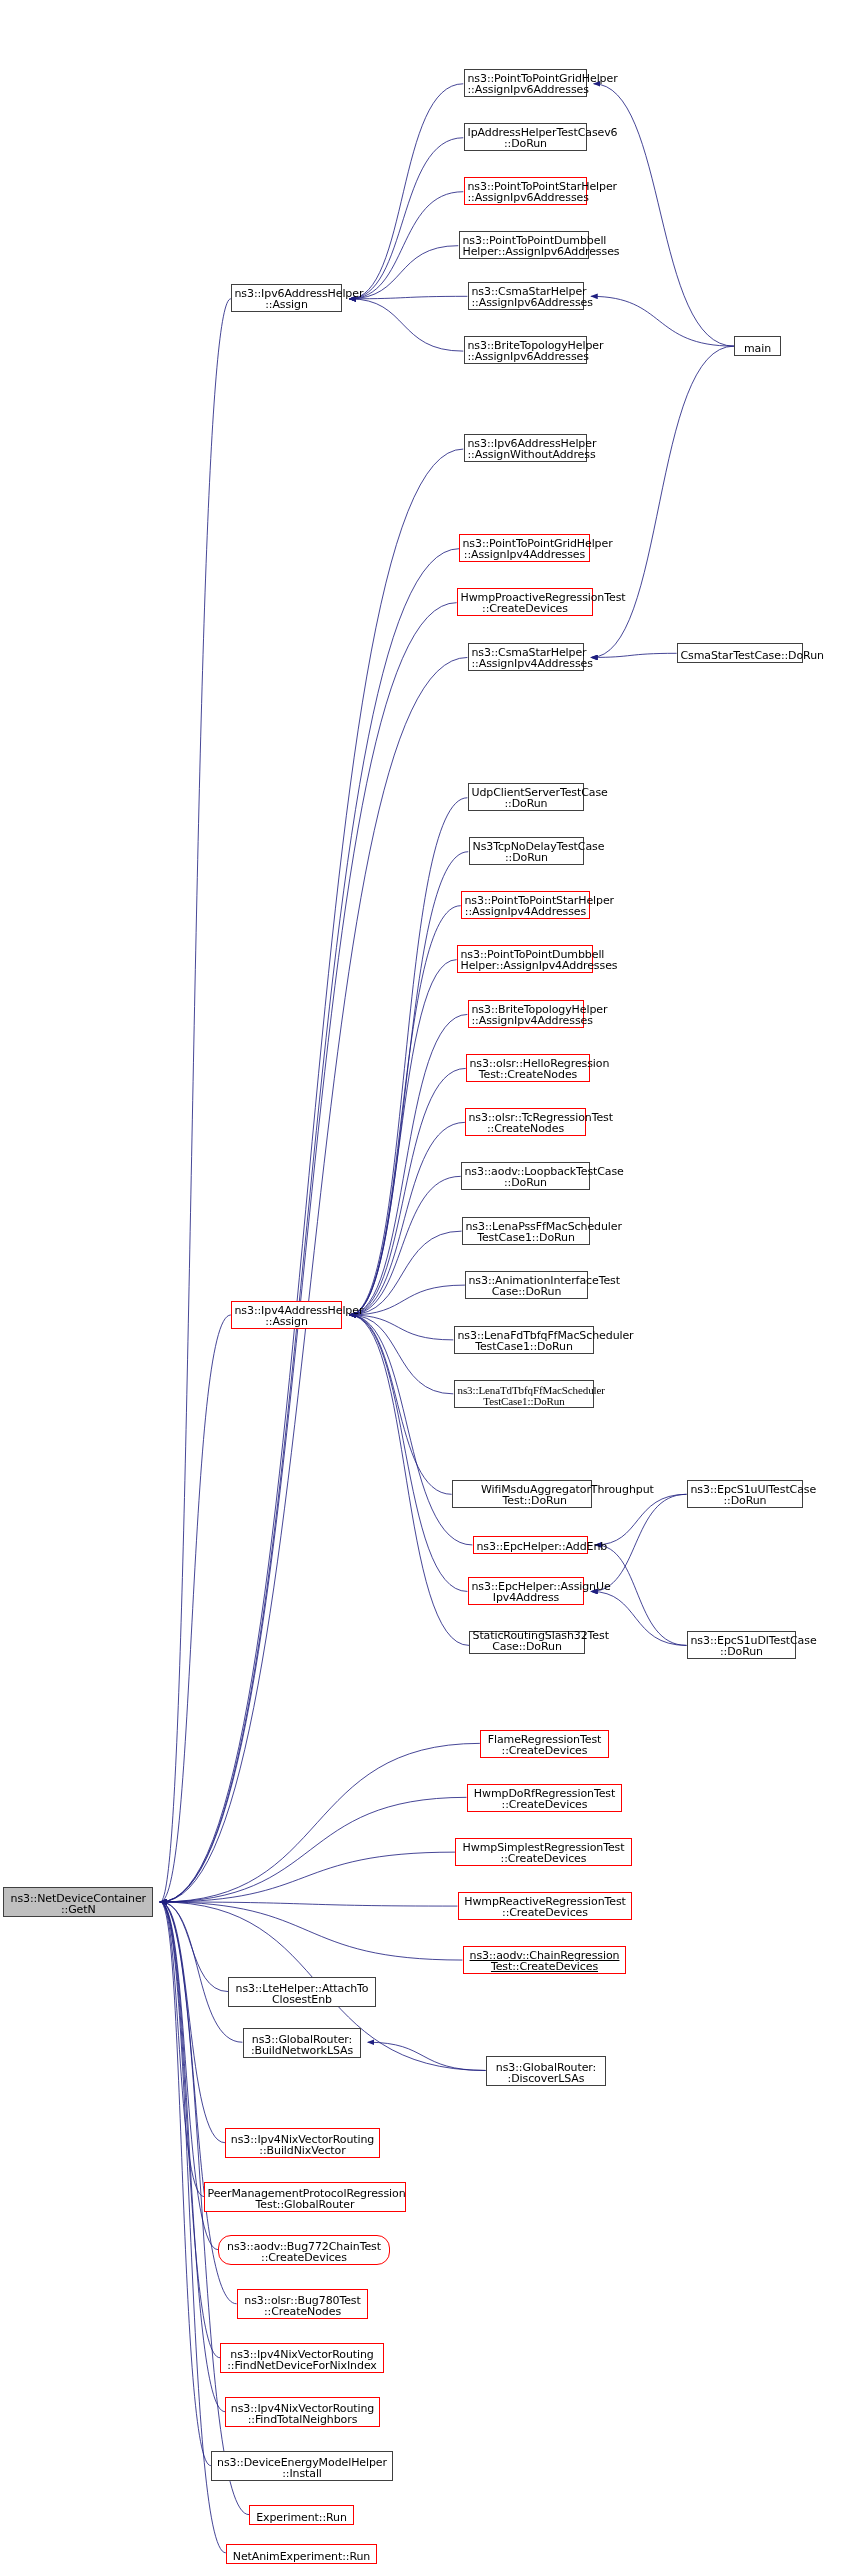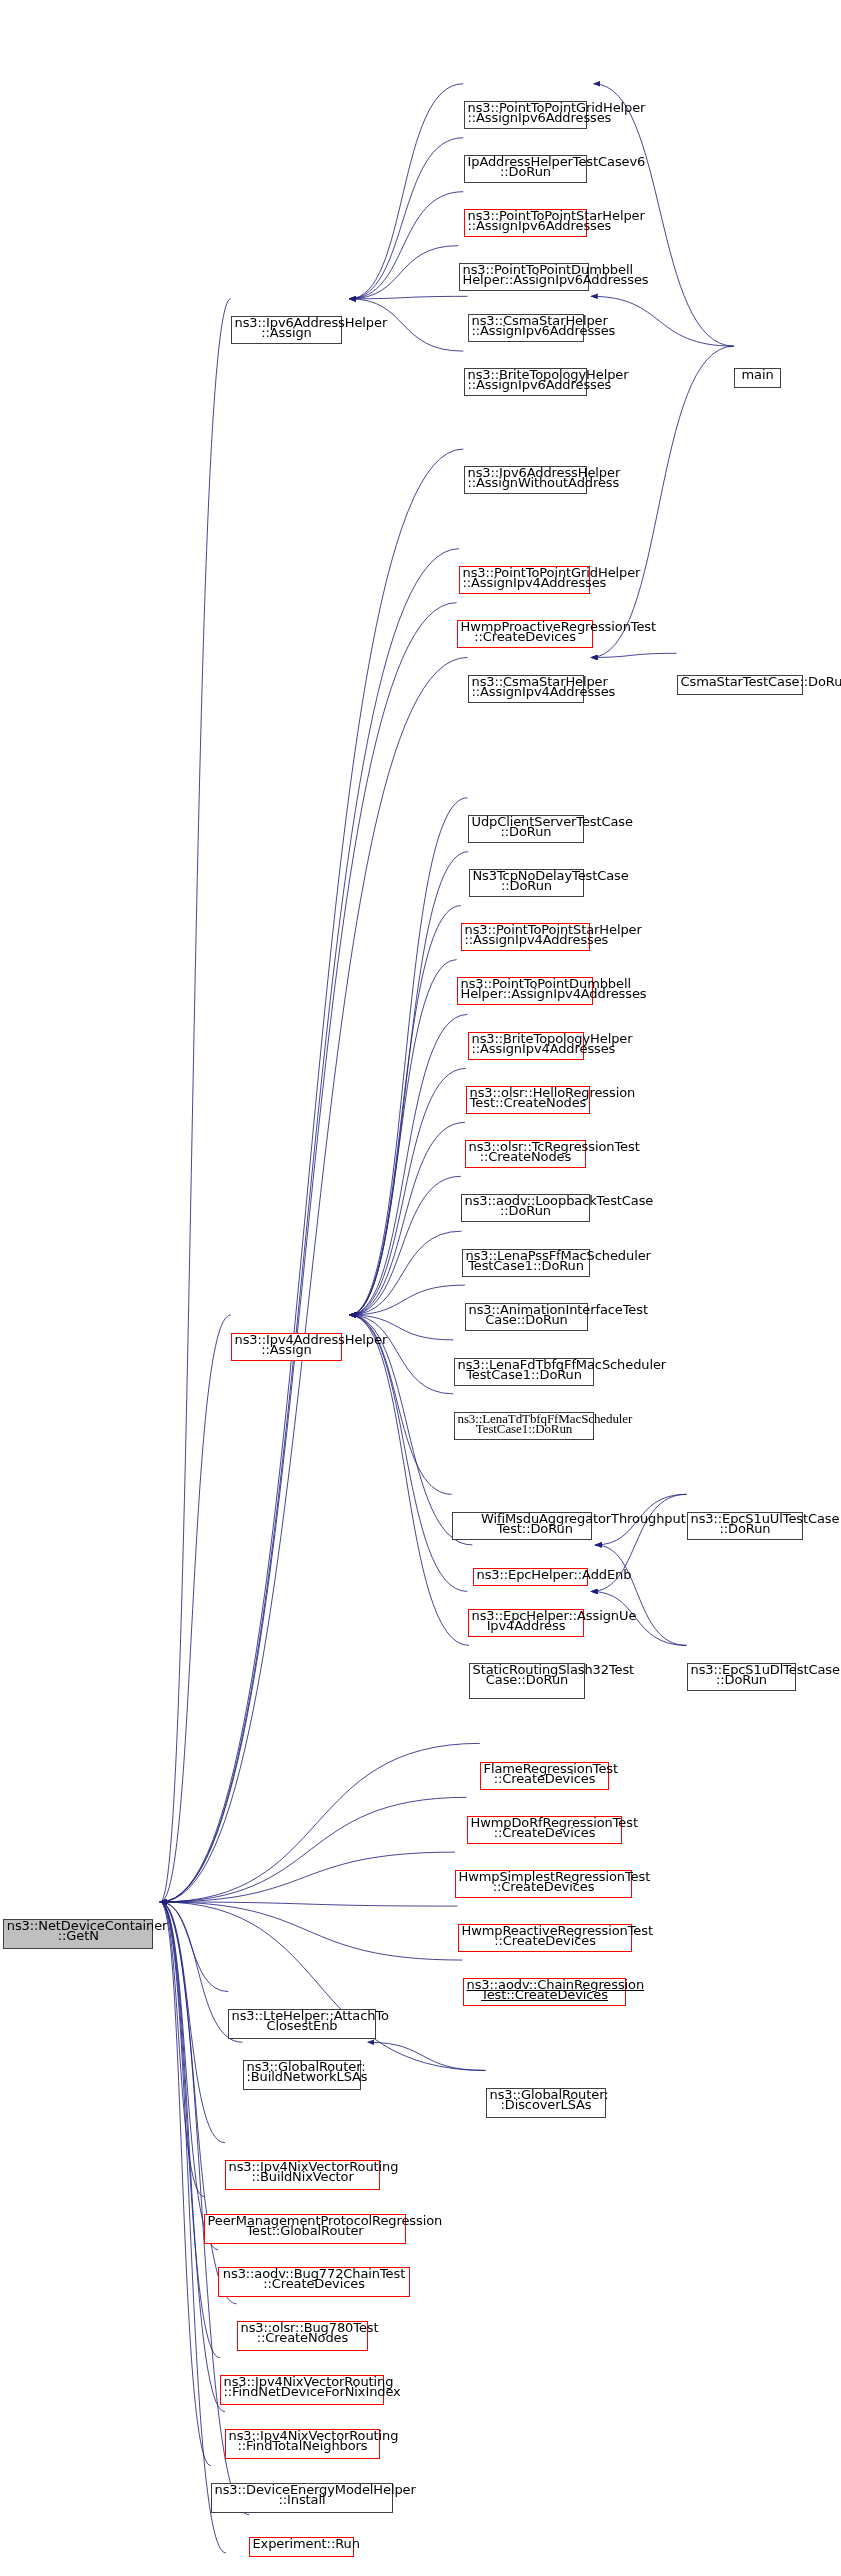--- a/index.html
+++ b/index.html
@@ -5,30 +5,29 @@
   html,body{margin:0;padding:0;background:#ffffff;}
   body{font-family:"DejaVu Sans","Liberation Sans",sans-serif;}
   #canvas{position:relative;width:841px;height:2576px;background:#fff;overflow:hidden;}
   svg.edges{position:absolute;left:0;top:0;width:841px;height:2576px;pointer-events:none;}
   .node{
     position:absolute;
     box-sizing:border-box;
     border:0.8px solid #404040;
     background:#ffffff;
     color:#000000;
-    font-size:13px;
+    font-size:11px;
     line-height:10.4px;
     text-align:center;
     display:flex;
-    align-items:flex-start;
+    align-items:flex-end;
     justify-content:center;
     white-space:pre-line;
     letter-spacing:-0.1px;
     padding:0.8px 2.5px;
-    margin-top:32px;
   }
   .node.red{border-color:#ff0000;}
   .node.root{
     background:#bfbfbf;
     border:0.8px solid #404040;
   }
   .node span{display:block;width:100%;}
 </style>
 </head>
 <body>
@@ -146,21 +145,21 @@
 Case::DoRun</span></div>
       <div class="node" style="left: 454px; top: 1326px; width: 140px; height: 28px;"><span>ns3::LenaFdTbfqFfMacScheduler
 TestCase1::DoRun</span></div>
       <div class="node" style="left: 454px; top: 1380px; width: 140px; height: 28px; font-family: Liberation Serif, serif;"><span>ns3::LenaTdTbfqFfMacScheduler
 TestCase1::DoRun</span></div>
       <div class="node" style="left: 452px; top: 1480px; width: 140px; height: 28px; padding-left: 28px;"><span>WifiMsduAggregatorThroughput
 Test::DoRun</span></div>
       <div class="node red" style="left: 473px; top: 1536px; width: 115px; height: 18.3px;"><span>ns3::EpcHelper::AddEnb</span></div>
       <div class="node red" style="left: 468px; top: 1577px; width: 116px; height: 28px;"><span>ns3::EpcHelper::AssignUe
 Ipv4Address</span></div>
-      <div class="node" style="left: 469px; top: 1631px; width: 116px; height: 36px;"><span>StaticRoutingSlash32Test
+      <div class="node" style="left: 469px; top: 1631px; width: 116px; height: 23px;"><span>StaticRoutingSlash32Test
 Case::DoRun</span></div>
       <div class="node" style="left: 687px; top: 1480px; width: 116px; height: 28px;"><span>ns3::EpcS1uUlTestCase
 ::DoRun</span></div>
       <div class="node" style="left: 687px; top: 1631px; width: 109px; height: 28px;"><span>ns3::EpcS1uDlTestCase
 ::DoRun</span></div>
       <div class="node red" style="left: 480px; top: 1730px; width: 129px; height: 28px;"><span>FlameRegressionTest
 ::CreateDevices</span></div>
       <div class="node red" style="left: 467px; top: 1784px; width: 155px; height: 28px;"><span>HwmpDoRfRegressionTest
 ::CreateDevices</span></div>
       <div class="node red" style="left: 455px; top: 1838px; width: 177px; height: 28px;"><span>HwmpSimplestRegressionTest
@@ -172,21 +171,21 @@
       <div class="node" style="left: 228px; top: 1977px; width: 148px; height: 30px;"><span>ns3::LteHelper::AttachTo
 ClosestEnb</span></div>
       <div class="node" style="left: 243px; top: 2028px; width: 118px; height: 30px;"><span>ns3::GlobalRouter:
 :BuildNetworkLSAs</span></div>
       <div class="node" style="left: 486px; top: 2056px; width: 120px; height: 30px;"><span>ns3::GlobalRouter:
 :DiscoverLSAs</span></div>
       <div class="node red" style="left: 225px; top: 2128px; width: 155px; height: 30px;"><span>ns3::Ipv4NixVectorRouting
 ::BuildNixVector</span></div>
       <div class="node red" style="left: 204px; top: 2182px; width: 202px; height: 30px;"><span>PeerManagementProtocolRegression
 Test::GlobalRouter</span></div>
-      <div class="node red" style="left: 218px; top: 2235px; width: 192px; height: 30px;"><span>ns3::aodv::Bug772ChainTest
+      <div class="node red" style="left: 218px; top: 2235px; width: 172px; height: 30px; border-radius: 13px;"><span>ns3::aodv::Bug772ChainTest
 ::CreateDevices</span></div>
       <div class="node red" style="left: 237px; top: 2289px; width: 131px; height: 30px;"><span>ns3::olsr::Bug780Test
 ::CreateNodes</span></div>
       <div class="node red" style="left: 220px; top: 2343px; width: 164px; height: 30px;"><span>ns3::Ipv4NixVectorRouting
 ::FindNetDeviceForNixIndex</span></div>
       <div class="node red" style="left: 225px; top: 2397px; width: 155px; height: 30px;"><span>ns3::Ipv4NixVectorRouting
 ::FindTotalNeighbors</span></div>
       <div class="node" style="left: 211px; top: 2451px; width: 182px; height: 30px;"><span>ns3::DeviceEnergyModelHelper
 ::Install</span></div>
       <div class="node red" style="left: 249px; top: 2505px; width: 105px; height: 20px;"><span>Experiment::Run</span></div>

